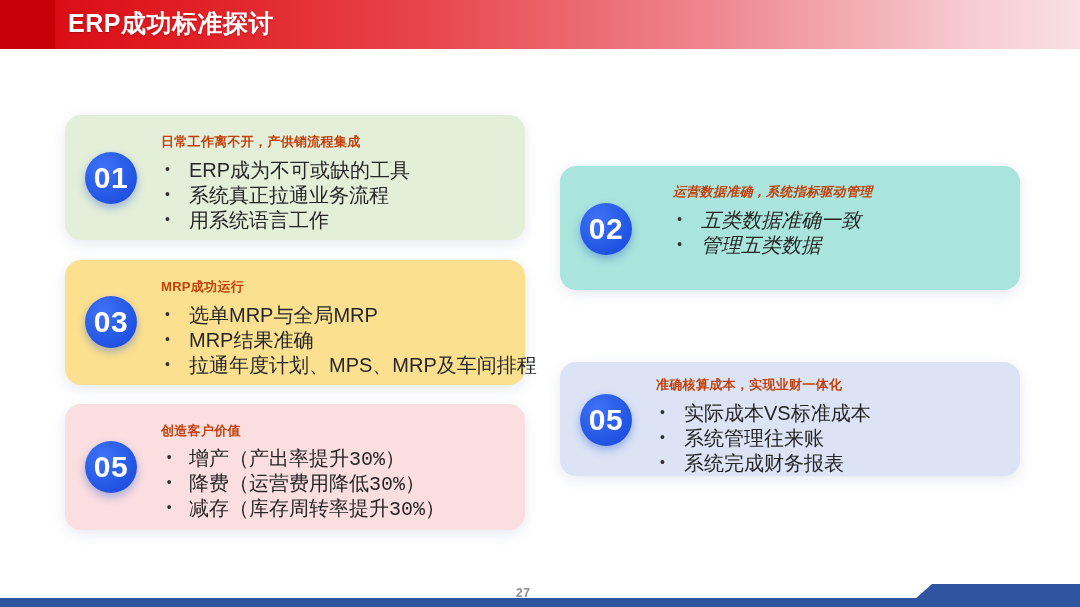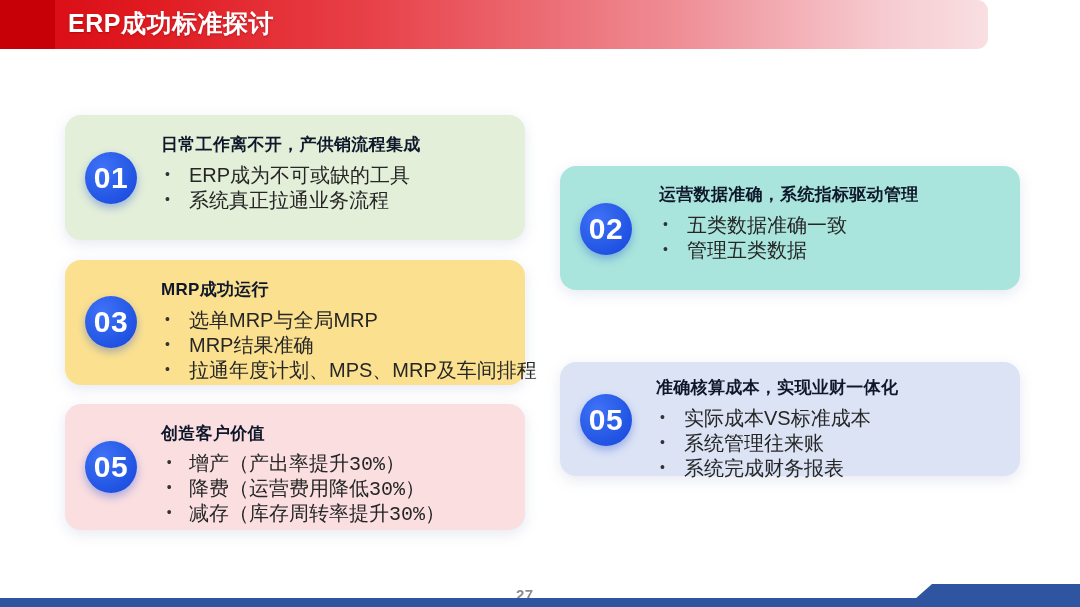--- a/index.html
+++ b/index.html
@@ -14,24 +14,23 @@
     overflow: hidden;
     font-family: "Liberation Sans", "DejaVu Sans", sans-serif;
     -webkit-font-smoothing: antialiased;
   }
 
   
   .header {
     position: absolute;
     left: 0;
     top: 0;
-    width: 988px;
+    width: 1080px;
     height: 49px;
     background: linear-gradient(to right, #d60812 0%, #e0191f 14%, #e8424a 38%, #ef8c94 68%, #f6ccd1 90%, #f9dfe2 100%);
-    border-radius: 11px;
   }
   .header-left-block {
     position: absolute;
     left: 0;
     top: 0;
     width: 55px;
     height: 49px;
     background: #c60006;
   }
   .header-title {
@@ -64,23 +63,23 @@
     justify-content: center;
     color: #ffffff;
     font-size: 30px;
     font-weight: bold;
     letter-spacing: 0.5px;
   }
   .card-body {
     position: absolute;
   }
   .card-title {
-    font-size: 17px;
-    font-weight: bold;
-    color: #0f172a;
+    font-size: 13px;
+    font-weight: bold;
+    color: #c2410c;
     letter-spacing: 0.3px;
     margin-bottom: 7px;
     white-space: nowrap;
   }
   .bullet-list {
     list-style: none;
     margin: 0;
     padding: 0;
   }
   .bullet-item {
@@ -100,21 +99,21 @@
     color: #333333;
   }
 
   
   #card-01 { left: 65px;  top: 115px; width: 460px; height: 125px; background: #e3efd9; }
   #card-01 .card-badge { left: 20px; top: 37px; }
   #card-01 .card-body  { left: 96px; top: 18px; }
 
   #card-02 { left: 560px; top: 166px; width: 460px; height: 124px; background: #a9e5dd; }
   #card-02 .card-badge { left: 20px; top: 37px; }
-  #card-02 .card-body  { left: 99px; top: 17px; }
+  #card-02 .card-body  { left: 113px; top: 17px; font-style: italic; }
 
   #card-03 { left: 65px;  top: 260px; width: 460px; height: 125px; background: #fbe18f; }
   #card-03 .card-badge { left: 20px; top: 36px; }
   #card-03 .card-body  { left: 96px; top: 18px; }
 
   #card-04 { left: 560px; top: 362px; width: 460px; height: 114px; background: #dbe3f5; }
   #card-04 .card-badge { left: 20px; top: 32px; }
   #card-04 .card-body  { left: 96px; top: 14px; }
 
   #card-05 { left: 65px;  top: 404px; width: 460px; height: 126px; background: #fadee0; }
@@ -136,41 +135,42 @@
     bottom: 0;
     width: 200px;
     height: 23px;
     background: #2f55a0;
     clip-path: polygon(26px 23px, 52px 0, 200px 0, 200px 23px);
   }
   .page-number {
     position: absolute;
     left: 516px;
     top: 586px;
-    font-size: 15px;
+    font-size: 12px;
     font-weight: bold;
     color: #8c8c8c;
     letter-spacing: 0.5px;
   }
 </style>
 </head>
 <body>
 
 <div class="header">
   <div class="header-left-block"></div>
   <div class="header-title">ERP成功标准探讨</div>
 </div>
 
 <div class="card" id="card-01" style="background: rgb(227, 239, 217);">
   <div class="card-badge">01</div>
   <div class="card-body">
     <div class="card-title">日常工作离不开，产供销流程集成</div>
     <ul class="bullet-list">
       <li class="bullet-item">ERP成为不可或缺的工具</li>
       <li class="bullet-item">系统真正拉通业务流程</li>
+      <li class="bullet-item">用系统语言工作</li>
     </ul>
   </div>
 </div>
 
 <div class="card" id="card-02" style="background: rgb(169, 229, 221);">
   <div class="card-badge">02</div>
   <div class="card-body">
     <div class="card-title">运营数据准确，系统指标驱动管理</div>
     <ul class="bullet-list">
       <li class="bullet-item">五类数据准确一致</li>

